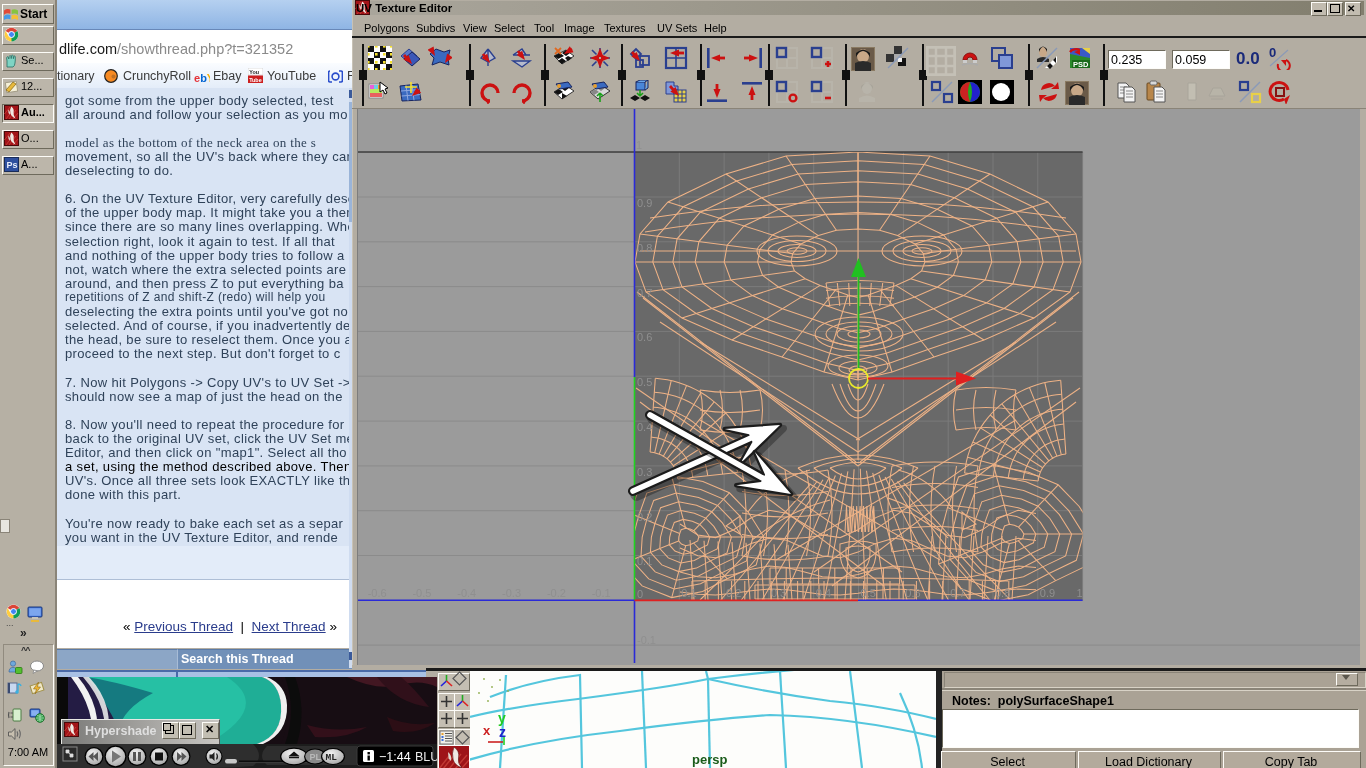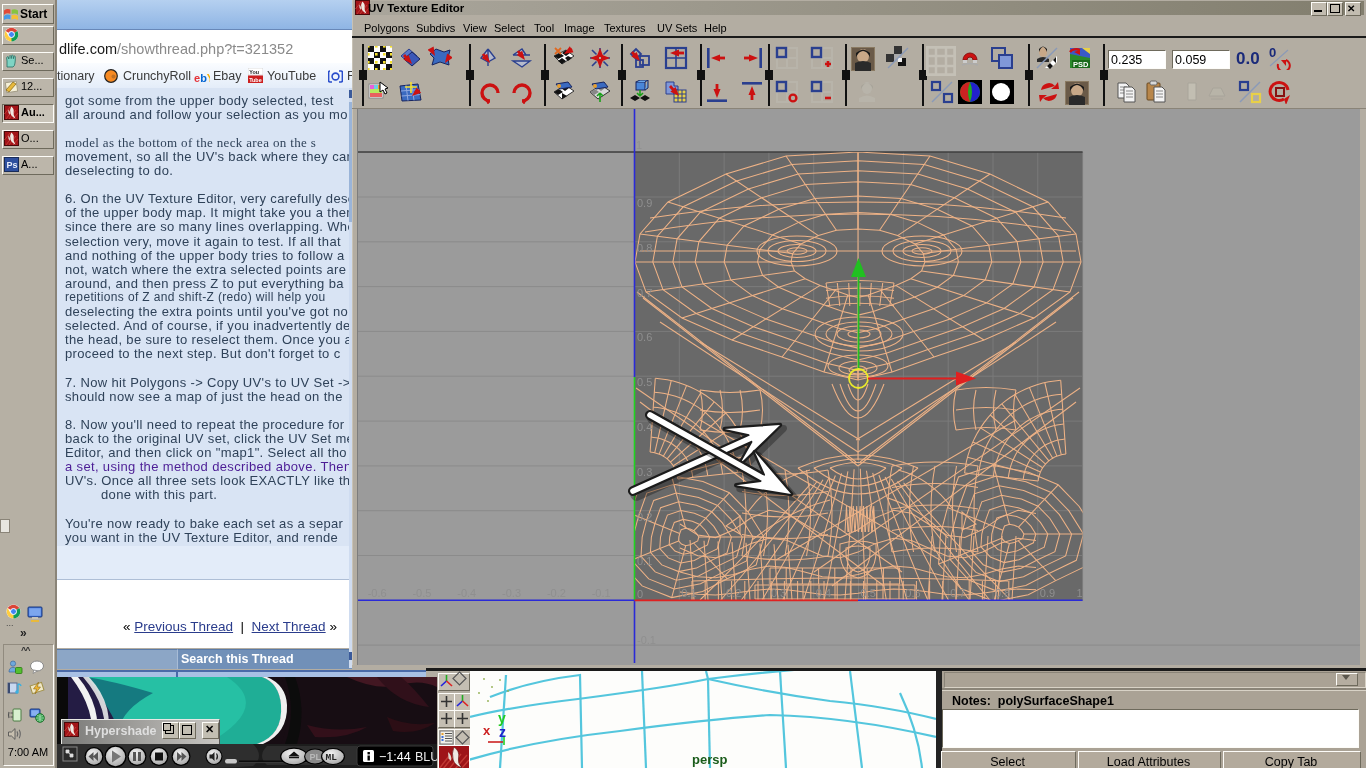--- a/index.html
+++ b/index.html
@@ -142,37 +142,37 @@
     <div class="abs" style="left:0;top:546px;width:296px;height:33px;background:#e3ecf9;border-bottom:1px solid #aebed6;"></div>
     <div class="abs" style="left:0;top:580px;width:296px;height:68px;background:#fff;"></div>
     <div class="abs" style="left:8px;top:92.5px;font-size:13px;letter-spacing:0.35px;color:#2f4259;white-space:nowrap;">got some from the upper body selected, test</div>
     <div class="abs" style="left:8px;top:106.6px;font-size:13px;letter-spacing:0.35px;color:#2f4259;white-space:nowrap;">all around and follow your selection as you mo</div>
     <div class="abs" style="left:8px;top:134.8px;font-size:13px;letter-spacing:0.35px;color:#2f4259;white-space:nowrap;font-family:Liberation Serif, serif;">model as the bottom of the neck area on the s</div>
     <div class="abs" style="left:8px;top:148.9px;font-size:13px;letter-spacing:0.35px;color:#2f4259;white-space:nowrap;">movement, so all the UV's back where they can</div>
     <div class="abs" style="left:8px;top:163.0px;font-size:13px;letter-spacing:0.35px;color:#2f4259;white-space:nowrap;">deselecting to do.</div>
     <div class="abs" style="left:8px;top:191.2px;font-size:13px;letter-spacing:0.35px;color:#2f4259;white-space:nowrap;">6. On the UV Texture Editor, very carefully dese</div>
     <div class="abs" style="left:8px;top:205.3px;font-size:13px;letter-spacing:0.35px;color:#2f4259;white-space:nowrap;">of the upper body map. It might take you a then</div>
     <div class="abs" style="left:8px;top:219.4px;font-size:13px;letter-spacing:0.35px;color:#2f4259;white-space:nowrap;">since there are so many lines overlapping. Whe</div>
-    <div class="abs" style="left:8px;top:233.5px;font-size:13px;letter-spacing:0.35px;color:#2f4259;white-space:nowrap;">selection very, move it again to test. If all that</div>
+    <div class="abs" style="left:8px;top:233.5px;font-size:13px;letter-spacing:0.35px;color:#2f4259;white-space:nowrap;">selection right, look it again to test. If all that</div>
     <div class="abs" style="left:8px;top:247.6px;font-size:13px;letter-spacing:0.35px;color:#2f4259;white-space:nowrap;">and nothing of the upper body tries to follow a</div>
     <div class="abs" style="left:8px;top:261.7px;font-size:13px;letter-spacing:0.35px;color:#2f4259;white-space:nowrap;">not, watch where the extra selected points are</div>
     <div class="abs" style="left:8px;top:275.8px;font-size:13px;letter-spacing:0.35px;color:#2f4259;white-space:nowrap;">around, and then press Z to put everything ba</div>
     <div class="abs" style="left:8px;top:289.9px;font-size:12px;letter-spacing:0.35px;color:#2f4259;white-space:nowrap;">repetitions of Z and shift-Z (redo) will help you</div>
     <div class="abs" style="left:8px;top:304.0px;font-size:13px;letter-spacing:0.35px;color:#2f4259;white-space:nowrap;">deselecting the extra points until you've got no</div>
     <div class="abs" style="left:8px;top:318.1px;font-size:13px;letter-spacing:0.35px;color:#2f4259;white-space:nowrap;">selected. And of course, if you inadvertently de</div>
     <div class="abs" style="left:8px;top:332.2px;font-size:13px;letter-spacing:0.35px;color:#2f4259;white-space:nowrap;">the head, be sure to reselect them. Once you a</div>
     <div class="abs" style="left:8px;top:346.3px;font-size:13px;letter-spacing:0.35px;color:#2f4259;white-space:nowrap;">proceed to the next step. But don't forget to c</div>
     <div class="abs" style="left:8px;top:374.5px;font-size:13px;letter-spacing:0.35px;color:#2f4259;white-space:nowrap;">7. Now hit Polygons -&gt; Copy UV's to UV Set -&gt; u</div>
     <div class="abs" style="left:8px;top:388.6px;font-size:13px;letter-spacing:0.35px;color:#2f4259;white-space:nowrap;">should now see a map of just the head on the</div>
     <div class="abs" style="left:8px;top:416.8px;font-size:13px;letter-spacing:0.35px;color:#2f4259;white-space:nowrap;">8. Now you'll need to repeat the procedure for</div>
     <div class="abs" style="left:8px;top:430.9px;font-size:13px;letter-spacing:0.35px;color:#2f4259;white-space:nowrap;">back to the original UV set, click the UV Set me</div>
     <div class="abs" style="left:8px;top:445.0px;font-size:13px;letter-spacing:0.35px;color:#2f4259;white-space:nowrap;">Editor, and then click on "map1". Select all tho</div>
-    <div class="abs" style="left:8px;top:459.1px;font-size:13px;letter-spacing:0.35px;color:#4c1d95;white-space:nowrap;">a set, using the method described above. Then</div>
+    <div class="abs" style="left:8px;top:459.1px;font-size:13px;letter-spacing:0.35px;color:#000000;white-space:nowrap;">a set, using the method described above. Then</div>
     <div class="abs" style="left:8px;top:473.2px;font-size:13px;letter-spacing:0.35px;color:#2f4259;white-space:nowrap;">UV's. Once all three sets look EXACTLY like the</div>
-    <div class="abs" style="left:8px;top:487.3px;font-size:13px;letter-spacing:0.35px;color:#2f4259;white-space:nowrap;margin-left:36px;">done with this part.</div>
+    <div class="abs" style="left:8px;top:487.3px;font-size:13px;letter-spacing:0.35px;color:#2f4259;white-space:nowrap;">done with this part.</div>
     <div class="abs" style="left:8px;top:515.5px;font-size:13px;letter-spacing:0.35px;color:#2f4259;white-space:nowrap;">You're now ready to bake each set as a separ</div>
     <div class="abs" style="left:8px;top:529.6px;font-size:13px;letter-spacing:0.35px;color:#2f4259;white-space:nowrap;">you want in the UV Texture Editor, and rende</div>
     <div class="abs" style="left:66px;top:619px;font-size:13.5px;color:#000;white-space:nowrap;">« <span style="color:#2a3c8c;text-decoration:underline;">Previous Thread</span> &nbsp;|&nbsp; <span style="color:#2a3c8c;text-decoration:underline;">Next Thread</span> »</div>
     <div class="abs" style="left:0;top:649px;width:120px;height:19px;background:#8ca6c6;border-top:1px solid #5a7aa6;"></div>
     <div class="abs" style="left:120px;top:649px;width:176px;height:19px;background:#7190b8;border-top:1px solid #5a7aa6;border-left:1px solid #a8bcd6;"></div>
     <div class="abs" style="left:124px;top:652px;font-size:12.5px;font-weight:bold;color:#fff;white-space:nowrap;">Search this Thread</div>
   </div>
 <div class="abs" style="left:57px;top:670px;width:369px;height:7px;background:#a8c0e4;border-top:2px solid #4a6aa8;"></div>
 <div class="abs" style="left:176px;top:670px;width:2px;height:7px;background:#4a6aa8;"></div>
 <div class="abs" style="left:0;top:519px;width:8px;height:12px;background:#e8e6e0;border:1px solid #8a8478;"></div>
@@ -181,21 +181,21 @@
 <div class="abs" style="left:349px;top:102px;width:4px;height:120px;background:#9ab4d8;"></div>
 <div class="abs" style="left:349px;top:652px;width:4px;height:8px;background:#3a5a9a;"></div>
 <div class="abs" style="left:352px;top:0;width:1014px;height:670px;background:#b3ada2;border-left:1px solid #c8c2b6;"></div>
 <div class="abs" style="left:354px;top:1px;width:1010px;height:14px;background:linear-gradient(90deg,#aaa69c,#827e6e);"></div>
 <div class="abs" style="left:355px;top:0px;width:15px;height:15px;"><svg width="15" height="15" viewBox="0 0 15 15">
 <rect x="0.5" y="0.5" width="14" height="14" fill="#a31419" stroke="#4a080a"></rect>
 <path d="M2 14 L8 6 M0.5 9 L6 2 M5 14 L12 5 M9 14 L14 8" stroke="#c23a34" stroke-width="1"></path>
 <path d="M7.2 1.6 Q10.4 3.8 9.6 7.6 Q9.1 10.6 11.4 13.4 Q7.4 11.8 6.5 8.5 Q5.5 4.6 7.2 1.6 Z" fill="#efe9e3"></path>
 <path d="M4.2 4.6 Q6.6 6.4 6 9.8 L4.5 8 Z" fill="#ddd5cc"></path>
     </svg></div>
-<div class="abs" style="left:368px;top:1.5px;font-size:11.5px;font-weight:bold;color:#000;">UV Texture Editor</div>
+<div class="abs" style="left:356px;top:1.5px;font-size:11.5px;font-weight:bold;color:#000;">UV Texture Editor</div>
 <div class="abs bev" style="left:1311px;top:2px;width:14px;height:12px;background:#c2bcb0;"></div>
 <div class="abs bev" style="left:1327px;top:2px;width:14px;height:12px;background:#c2bcb0;"></div>
 <div class="abs bev" style="left:1345px;top:2px;width:14px;height:12px;background:#c2bcb0;"></div>
 <div class="abs" style="left:1314px;top:10px;width:8px;height:2px;background:#000;"></div>
 <div class="abs" style="left:1330px;top:4px;width:8px;height:7px;border:1.5px solid #000;"></div>
 <div class="abs" style="left:1347px;top:3px;font-size:10px;font-weight:bold;color:#000;">✕</div>
 <div class="abs" style="left:364px;top:22px;font-size:11px;color:#000;">Polygons</div>
 <div class="abs" style="left:416px;top:22px;font-size:11px;color:#000;">Subdivs</div>
 <div class="abs" style="left:463px;top:22px;font-size:11px;color:#000;">View</div>
 <div class="abs" style="left:494px;top:22px;font-size:11px;color:#000;">Select</div>
@@ -1149,14 +1149,14 @@
 <div class="abs" style="left:942px;top:671px;width:424px;height:97px;background:#aaa295;"></div>
 <div class="abs" style="left:944px;top:672px;width:420px;height:14px;background:#aaa295;border:1px solid #8a8478;border-bottom-color:#d8d2c6;border-right-color:#d8d2c6;"></div>
 <div class="abs bev" style="left:1336px;top:673px;width:20px;height:11px;background:#b5ada0;"></div>
 <div class="abs" style="left:1342px;top:675px;width:0;height:0;border-left:4px solid transparent;border-right:4px solid transparent;border-top:5px solid #5a564c;"></div>
 <div class="abs" style="left:942px;top:688px;width:424px;height:2px;background:#8a8478;border-bottom:1px solid #d8d2c6;"></div>
 <div class="abs" style="left:952px;top:694px;font-size:12.5px;font-weight:bold;color:#000;">Notes: &nbsp;polySurfaceShape1</div>
 <div class="abs" style="left:942px;top:709px;width:415px;height:37px;background:#fff;border:1.5px solid #6e6a5c;border-right-color:#fdfcf8;border-bottom-color:#fdfcf8;"></div>
 <div class="abs bev" style="left:941px;top:751px;width:133px;height:17px;background:#b3aa9c;"></div>
 <div class="abs" style="left:941px;top:755px;width:133px;text-align:center;font-size:12.5px;color:#000;">Select</div>
 <div class="abs bev" style="left:1078px;top:751px;width:141px;height:17px;background:#b3aa9c;"></div>
-<div class="abs" style="left:1078px;top:755px;width:141px;text-align:center;font-size:12.5px;color:#000;">Load Attributes</div>
+<div class="abs" style="left:1078px;top:755px;width:141px;text-align:center;font-size:12.5px;color:#000;">Load Dictionary</div>
 <div class="abs bev" style="left:1223px;top:751px;width:136px;height:17px;background:#b3aa9c;"></div>
 <div class="abs" style="left:1223px;top:755px;width:136px;text-align:center;font-size:12.5px;color:#000;">Copy Tab</div>
 </body></html>

